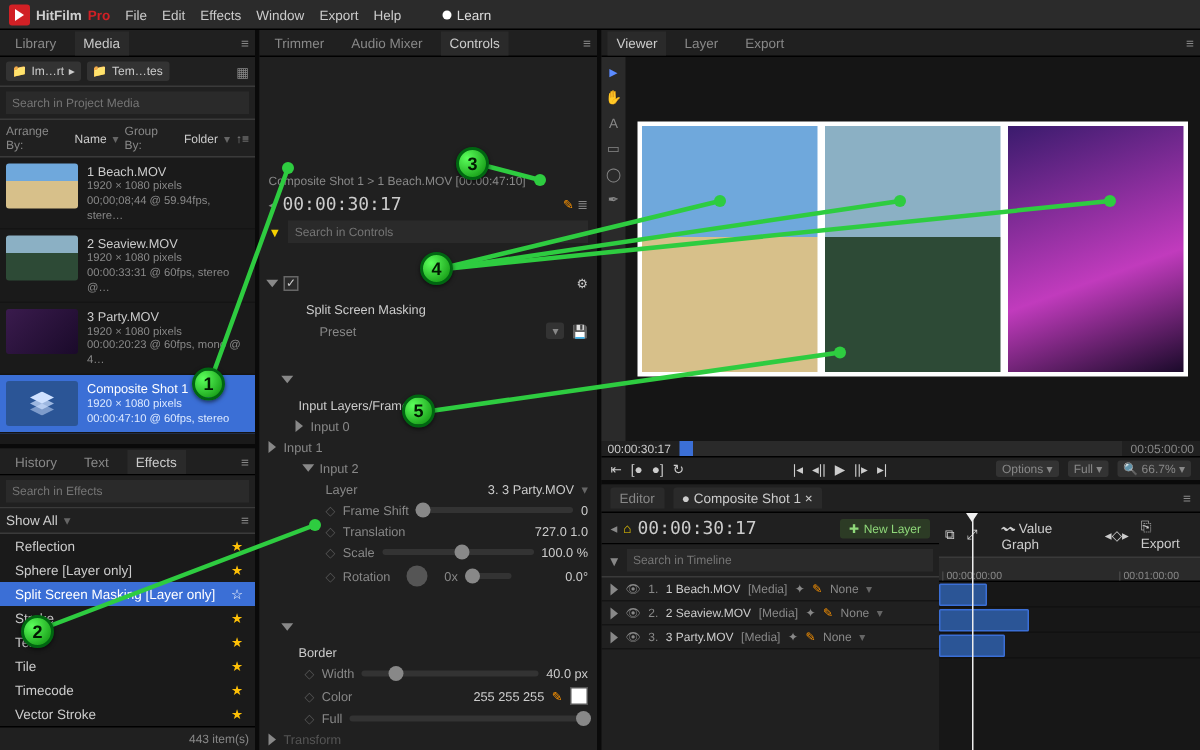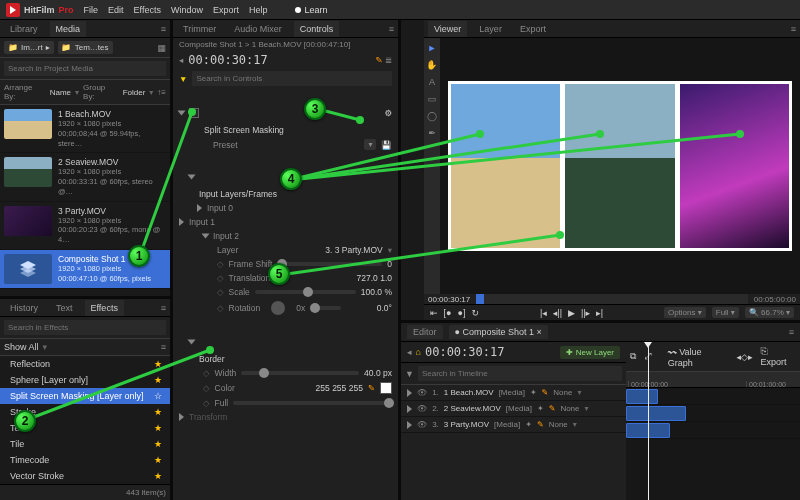--- a/index.html
+++ b/index.html
@@ -24,21 +24,21 @@
     background:var(--bg0);}
   .row{display:flex;align-items:center;}
   .col{display:flex;flex-direction:column;}
   .flex{flex:1;}
   .panel-tabs{display:flex;align-items:center;background:var(--bg1);height:18px;
     border-bottom:1px solid #000;padding:0 4px;gap:6px;}
   .panel-tabs .tab{padding:3px 6px;color:var(--text-dim);cursor:pointer;
     position:relative;}
   .panel-tabs .tab.active{color:var(--text);background:var(--bg2);}
   .hamburger{color:var(--text-dim);margin-left:auto;cursor:pointer;}
-  .panel-body{background:var(--bg1);flex:1;overflow:hidden;position:relative;}
+  .panel-body{background:var(--bg1);flex:1;overflow:hidden;position:relative;justify-content:flex-end;}
   .divider-v{width:3px;background:#0a0a0a;}
   .divider-h{height:3px;background:#0a0a0a;}
   svg{display:block;}
 
   
   #menubar{height:20px;background:#2b2b2b;display:flex;align-items:center;
     padding:0 6px;gap:10px;border-bottom:1px solid #000;}
   #logo{display:flex;align-items:center;gap:4px;font-weight:bold;}
   #logo .play{width:14px;height:14px;background:var(--red);border-radius:2px;
     display:flex;align-items:center;justify-content:center;}
@@ -246,21 +246,21 @@
                 <g fill="#cfe1ff">
                   <polygon points="2,4 10,0 18,4 10,8"></polygon>
                   <polygon points="2,8 10,4 18,8 10,12" opacity=".7"></polygon>
                   <polygon points="2,12 10,8 18,12 10,16" opacity=".5"></polygon>
                 </g>
               </svg>
           </div>
           <div class="col">
             <span class="media-title">Composite Shot 1</span>
             <span class="media-meta">1920 × 1080 pixels</span>
-            <span class="media-meta">00:00:47:10 @ 60fps, pixels</span>
+            <span class="media-meta">00:00:47:10 @ 60fps, stereo</span>
           </div>
         </div>
       </div>
     </div>
     <div class="divider-h"></div>
 
     <div class="col flex">
       <div class="panel-tabs">
         <span class="tab">History</span>
         <span class="tab">Text</span>
@@ -431,21 +431,21 @@
           <span class="tri"></span>
           <span>Transform</span>
         </div>
     </div>
   </div>
 
   <div class="divider-v"></div>
 
   <div id="right-col">
 
-    <div class="col" style="height:300px;margin-left:23px;">
+    <div class="col" style="height:300px;">
       <div class="panel-tabs">
         <span class="tab active">Viewer</span>
         <span class="tab">Layer</span>
         <span class="tab">Export</span>
         <span class="hamburger">≡</span>
       </div>
       <div id="viewer-body">
         <div id="viewer-toolbar-v">
           <span class="tool" style="color:#5b8bff">►</span>
           <span class="tool">✋</span>

